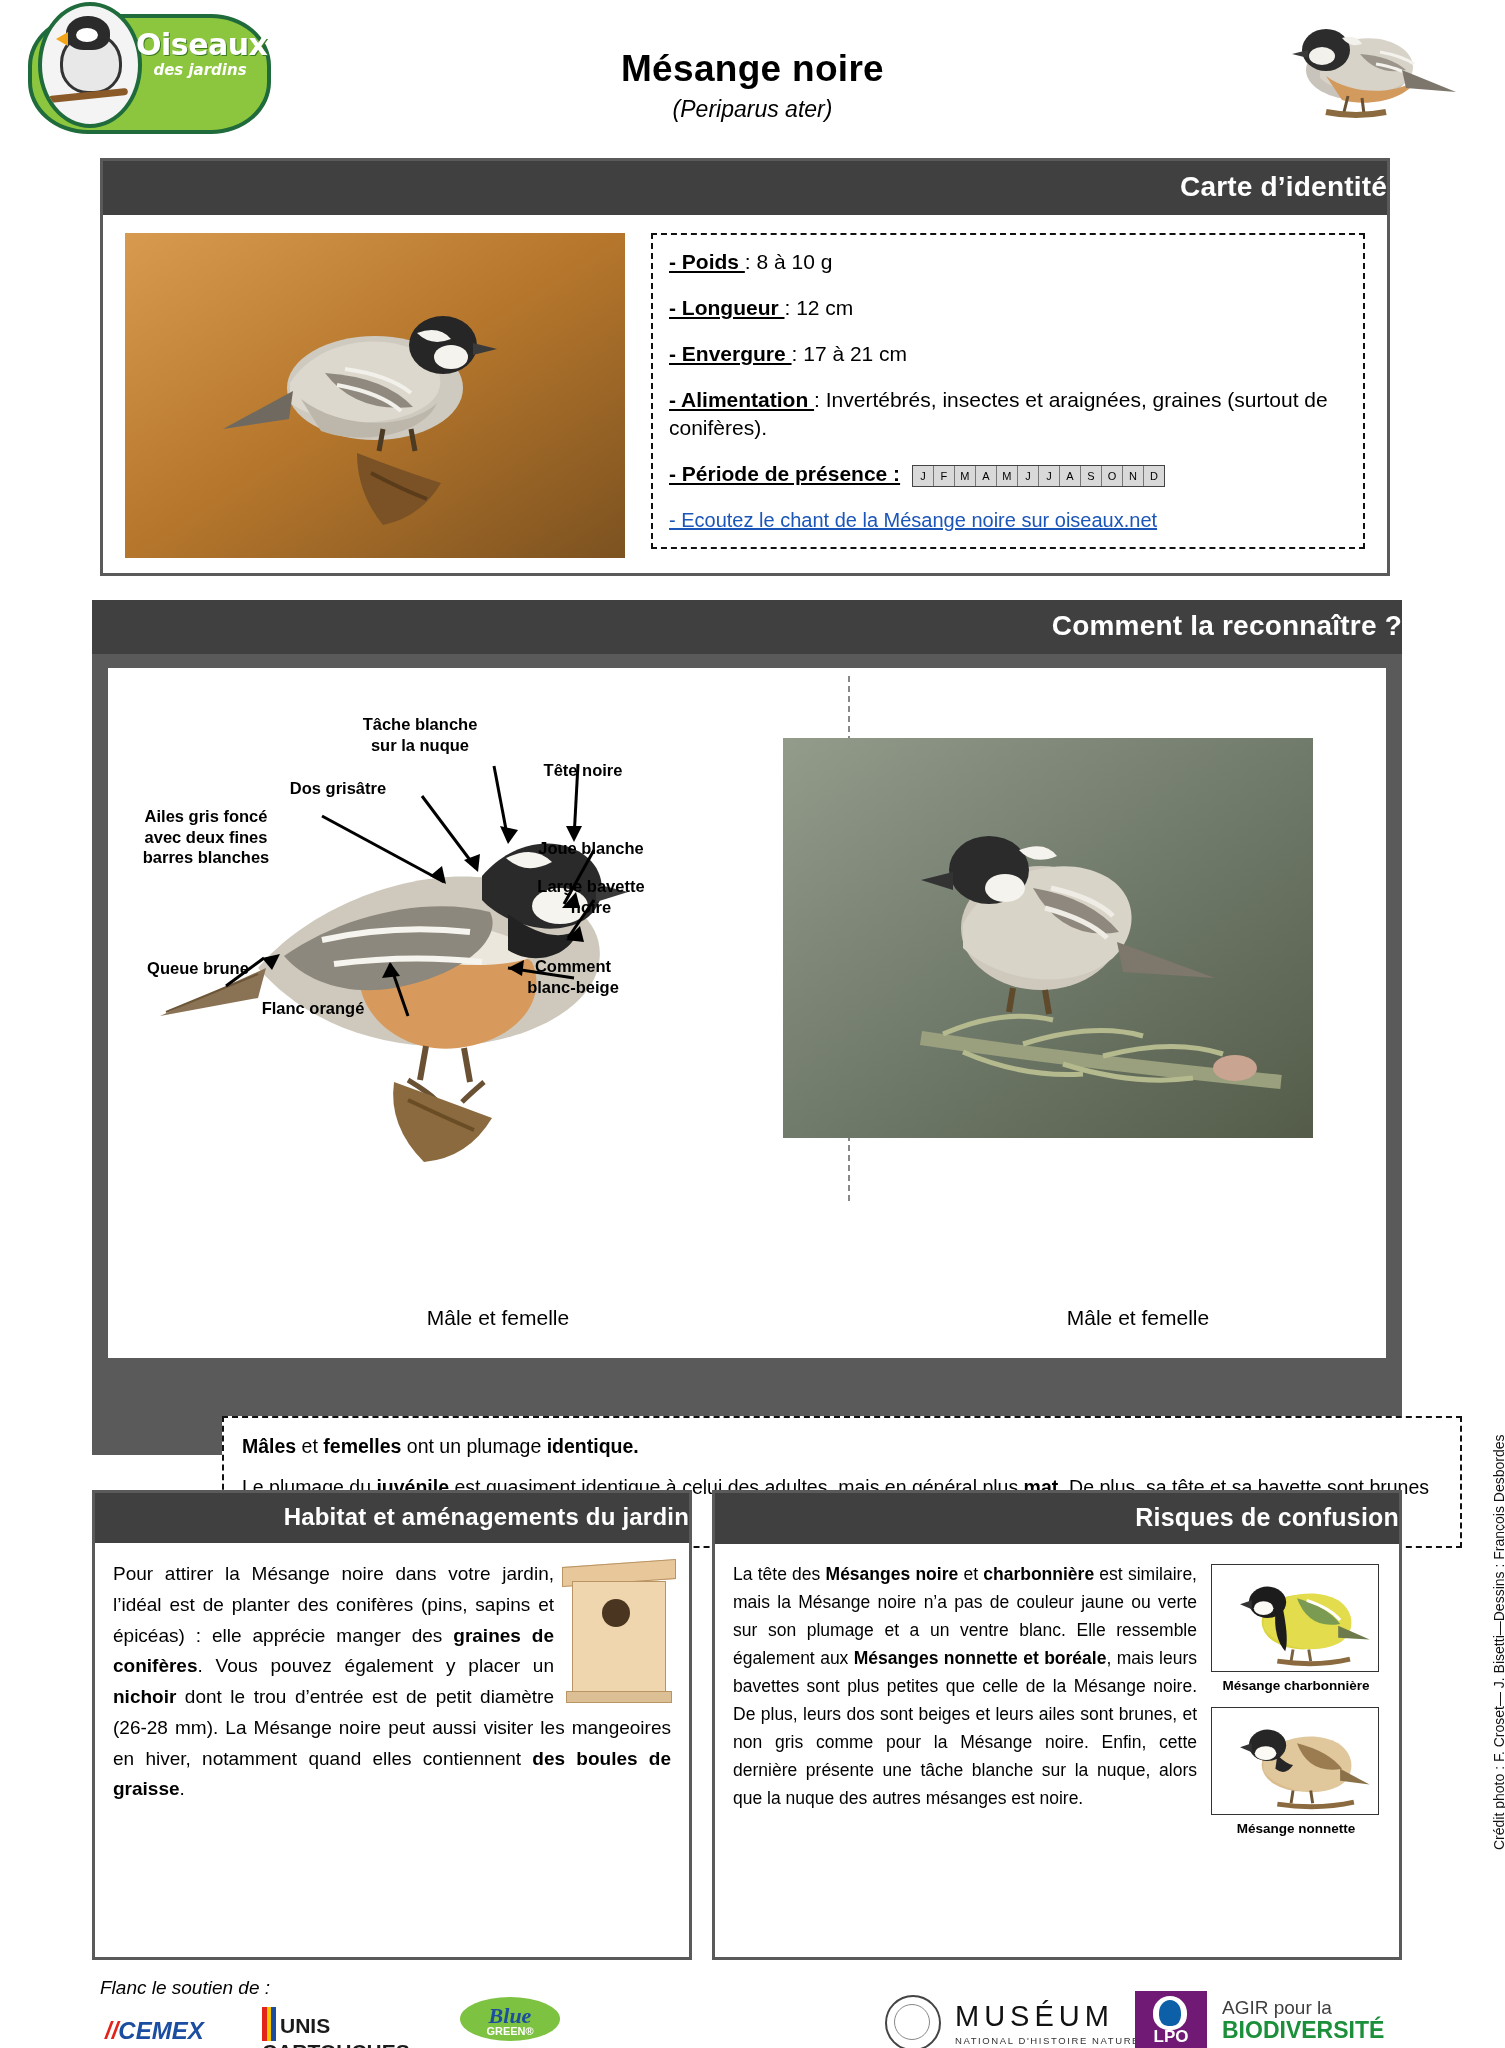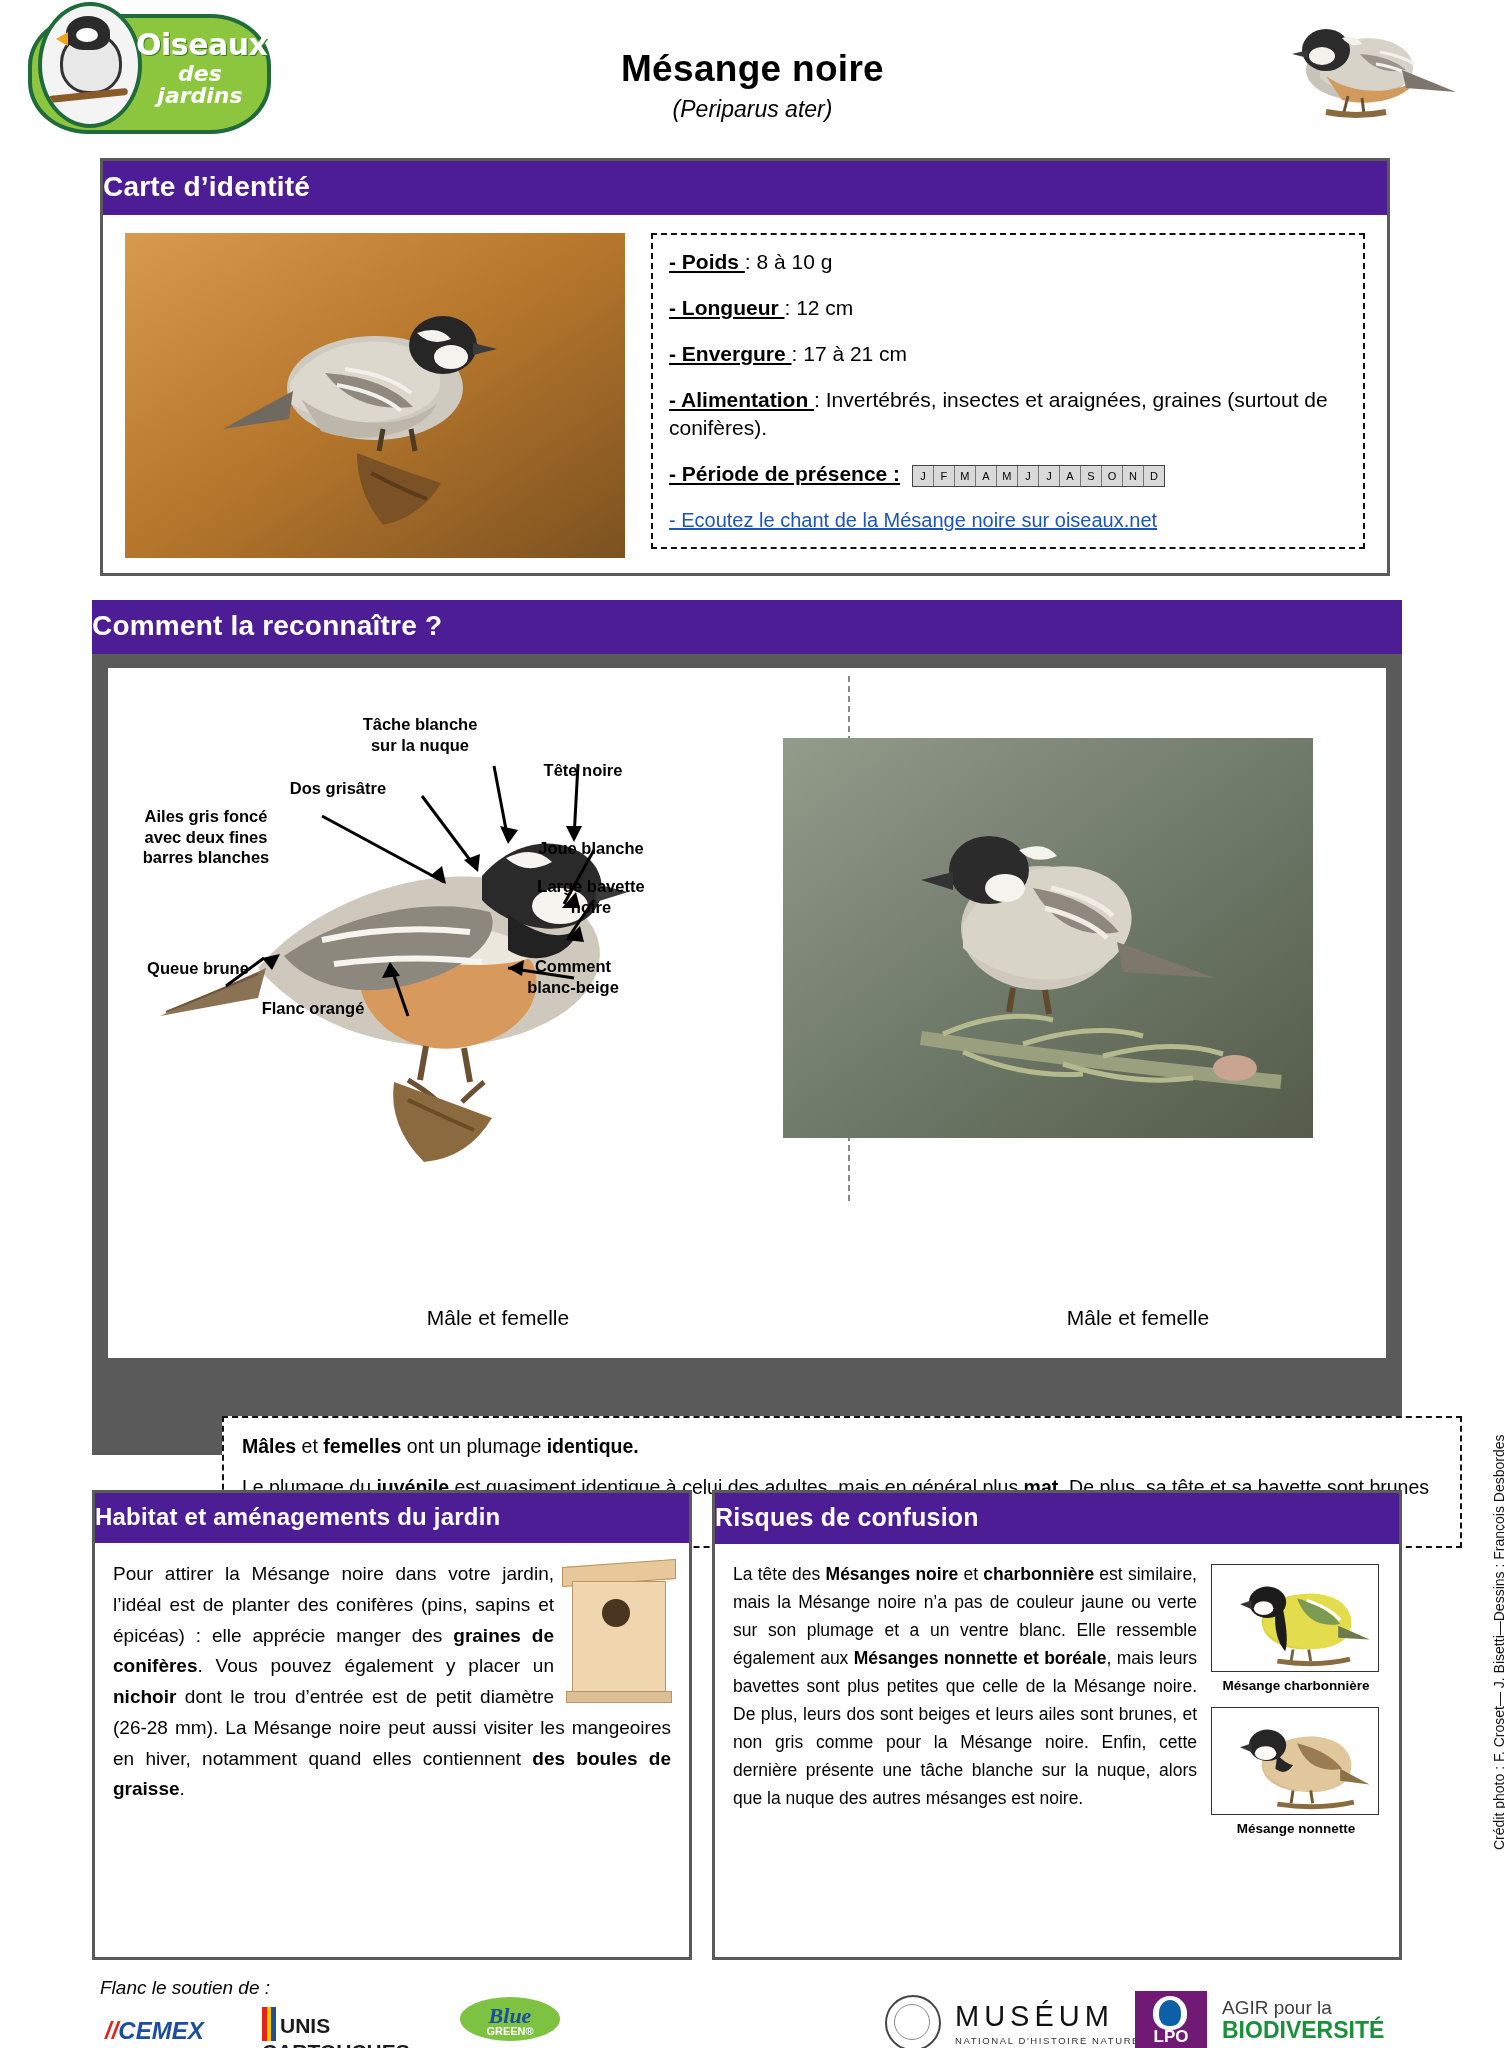--- a/index.html
+++ b/index.html
@@ -88,21 +88,21 @@
   .logo-text .l1 {
     font-family: "DejaVu Sans", sans-serif;
     font-size: 30px;
     font-weight: bold;
     color: #ffffff;
     letter-spacing: -0.5px;
     text-shadow: 1px 1px 0 #3c7a24;
   }
   .logo-text .l2 {
     font-family: "DejaVu Sans", sans-serif;
-    font-size: 22px;
+    font-size: 15px;
     font-weight: bold;
     color: #ffffff;
     font-style: italic;
     margin-top: 3px;
   }
 
   .title-block {
     position: absolute;
     left: 0; right: 0; top: 48px;
     text-align: center;
@@ -126,23 +126,23 @@
     height: 120px;
   }
 
   
   .panel {
     border: 3px solid #5a5a5a;
     background: #ffffff;
     box-sizing: border-box;
   }
   .banner {
-    background: #4c1d95;
+    background: #404040;
     color: #ffffff;
-    text-align: left;
+    text-align: right;
     font-size: 28px;
     font-weight: bold;
     padding: 10px 0 12px 0;
     letter-spacing: 0.2px;
   }
 
   
   #carte {
     position: absolute;
     left: 100px;

